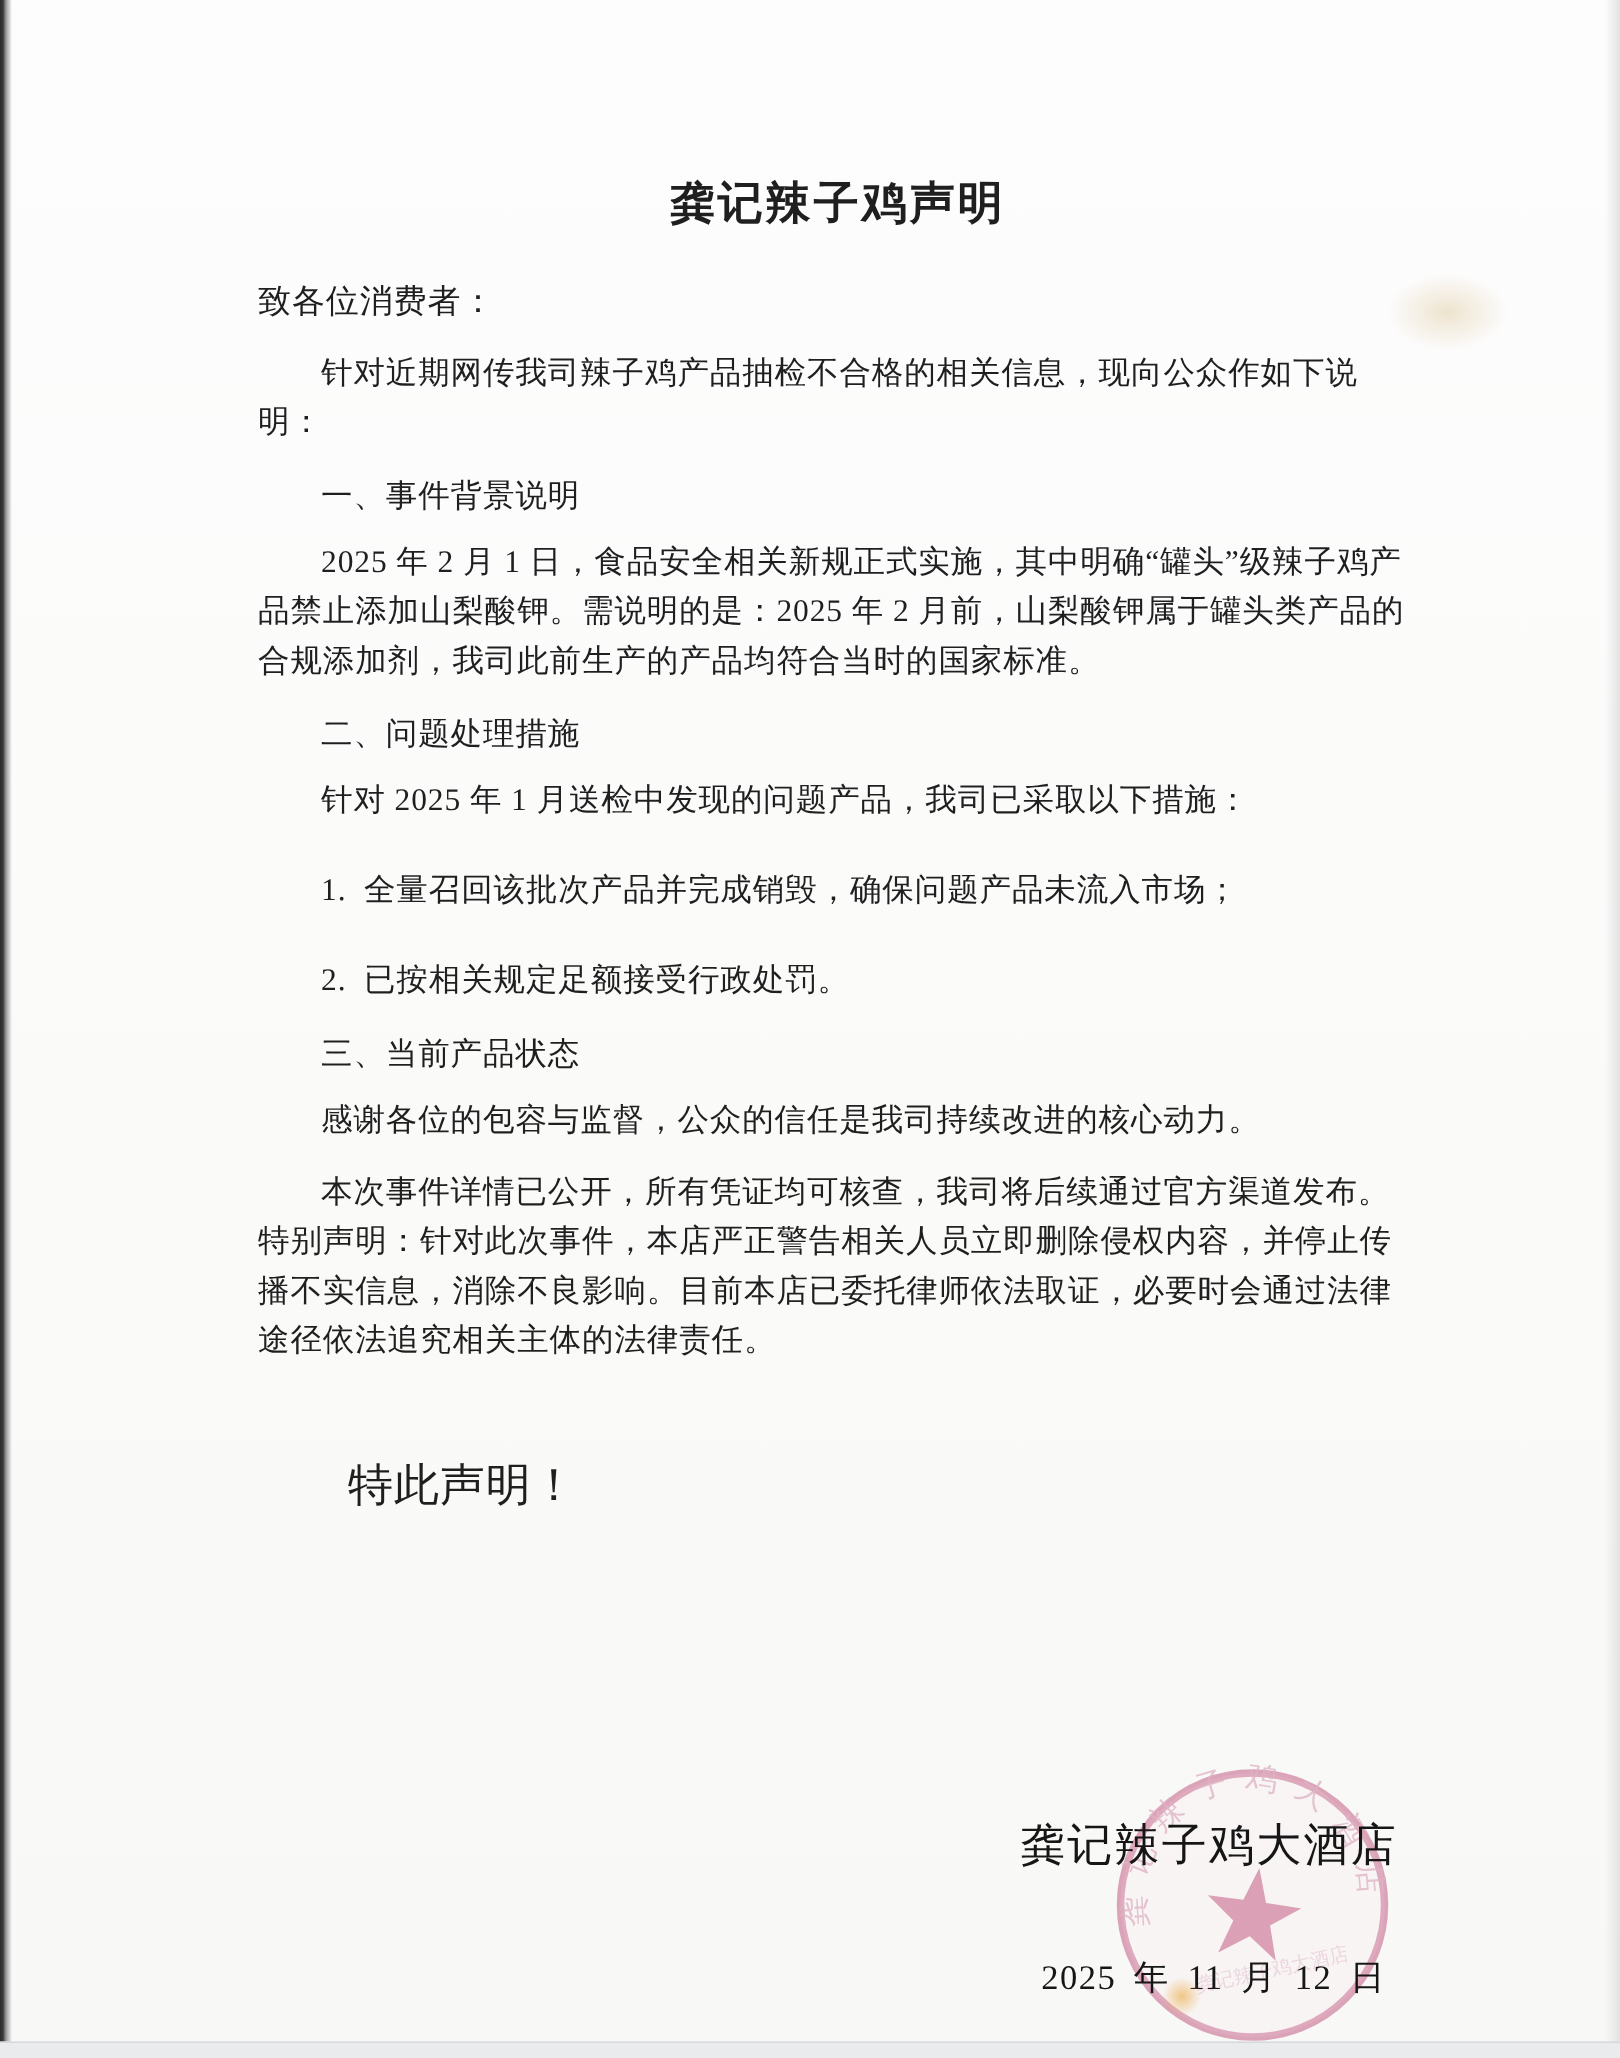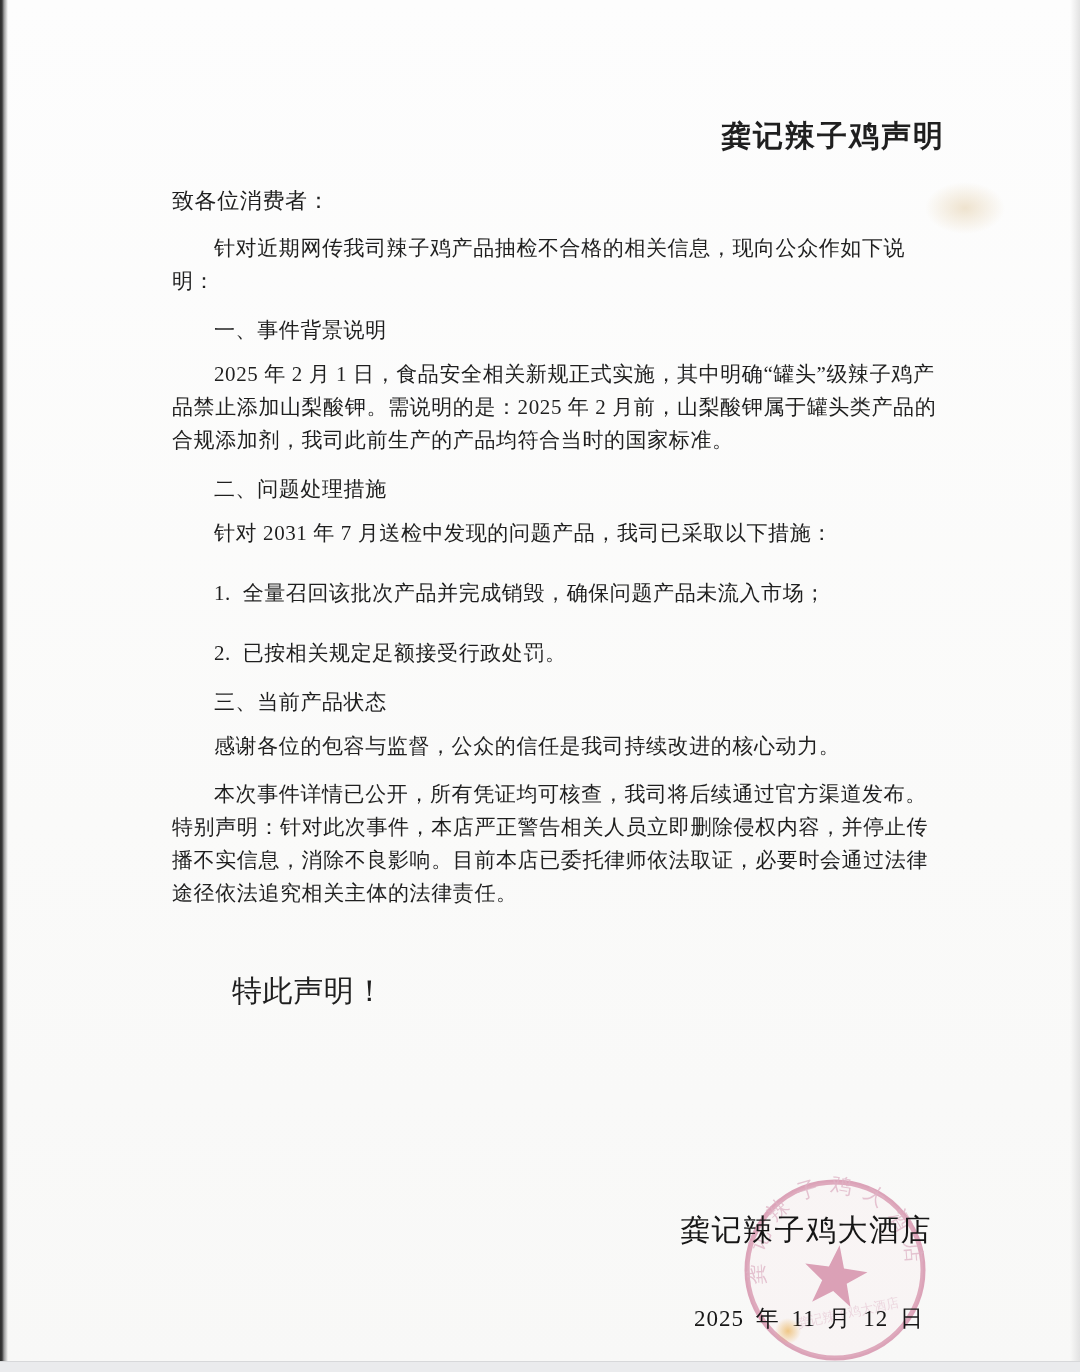--- a/index.html
+++ b/index.html
@@ -8,21 +8,21 @@
     width:1080px; height:1372px;
     margin:0 auto;
     background:linear-gradient(180deg,#fdfdfd 0%,#fafaf9 60%,#f8f8f7 100%);
     font-family:"Liberation Serif","DejaVu Serif",serif;
     color:#1f1f1f;
     overflow:hidden;
   }
   .title {
     margin:0; padding:116px 135px 0 172px;
     font-size:30px; line-height:40px; font-weight:bold;
-    text-align:right; letter-spacing:2px;
+    text-align:center; letter-spacing:2px;
   }
   .content { padding:0 135px 0 172px; }
   .line { font-size:21px; line-height:33px; letter-spacing:0.6px; margin:0; }
   .salutation { margin-top:28px; font-size:22px; }
   .para { margin-top:15px; text-indent:2em; }
   .heading { margin-top:16px; text-indent:2em; }
   .heading + .para, .heading + .lead { margin-top:11px; }
   .lead { margin-top:11px; text-indent:2em; }
   .measure { margin-top:27px; text-indent:2em; white-space:pre-wrap; }
   .closing { margin-top:64px; text-indent:2em; font-size:30px; }
@@ -65,21 +65,21 @@
   <h1 class="title">龚记辣子鸡声明</h1>
 
   <div class="content">
     <p class="line salutation">致各位消费者：</p>
     <p class="line para">针对近期网传我司辣子鸡产品抽检不合格的相关信息，现向公众作如下说明：</p>
 
     <p class="line heading">一、事件背景说明</p>
     <p class="line para">2025 年 2 月 1 日，食品安全相关新规正式实施，其中明确“罐头”级辣子鸡产品禁止添加山梨酸钾。需说明的是：2025 年 2 月前，山梨酸钾属于罐头类产品的合规添加剂，我司此前生产的产品均符合当时的国家标准。</p>
 
     <p class="line heading">二、问题处理措施</p>
-    <p class="line lead">针对 2031 年 7 月送检中发现的问题产品，我司已采取以下措施：</p>
+    <p class="line lead">针对 2025 年 1 月送检中发现的问题产品，我司已采取以下措施：</p>
     <p class="line measure">1.  全量召回该批次产品并完成销毁，确保问题产品未流入市场；</p>
     <p class="line measure">2.  已按相关规定足额接受行政处罚。</p>
 
     <p class="line heading">三、当前产品状态</p>
     <p class="line para">感谢各位的包容与监督，公众的信任是我司持续改进的核心动力。</p>
     <p class="line para">本次事件详情已公开，所有凭证均可核查，我司将后续通过官方渠道发布。特别声明：针对此次事件，本店严正警告相关人员立即删除侵权内容，并停止传播不实信息，消除不良影响。目前本店已委托律师依法取证，必要时会通过法律途径依法追究相关主体的法律责任。</p>
 
     <p class="line closing">特此声明！</p>
   </div>
 

